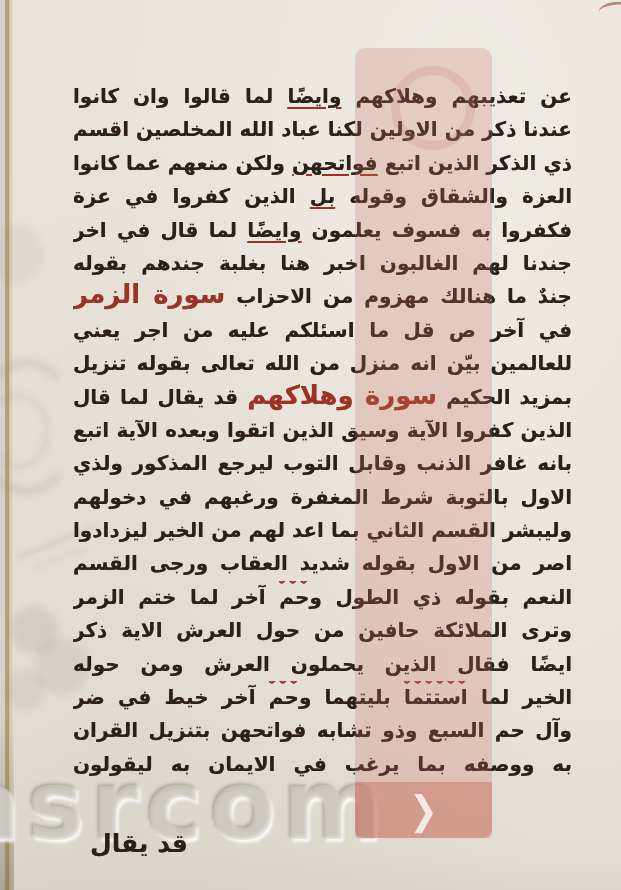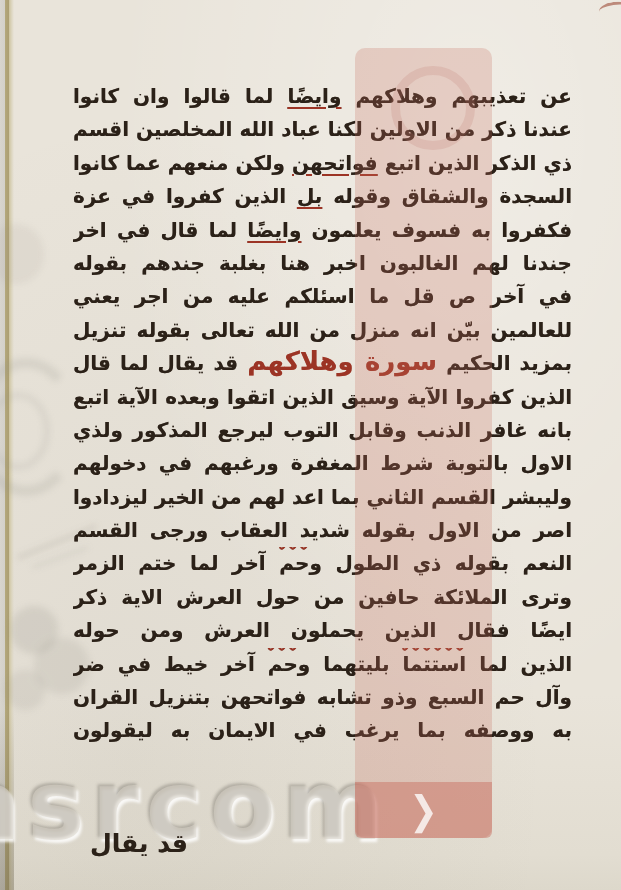--- a/index.html
+++ b/index.html
@@ -155,35 +155,36 @@
   <div class="orn orn-stroke1"></div>
   <div class="orn orn-stroke2"></div>
   <div class="orn orn-floral"></div>
 
   <div class="wm-text">nsrcom</div>
 
   <div class="text-block">
       <div class="line"><span class="seg-black">عن تعذيبهم وهلاكهم </span><span class="seg-red-underline">وايضًا</span><span class="seg-black"> لما قالوا وان كانوا ليقولون لو انّ</span></div>
       <div class="line"><span class="seg-black">عندنا ذكر من الاولين لكنا عباد الله المخلصين اقسم بالقران</span></div>
       <div class="line"><span class="seg-black">ذي الذكر الذين اتبع </span><span class="seg-red-underline">فواتحهن</span><span class="seg-black"> ولكن منعهم عما كانوا يعبدون</span></div>
-      <div class="line"><span class="seg-black">السجدة والشقاق وقوله </span><span class="seg-red-underline">بل</span><span class="seg-black"> الذين كفروا في عزة كالمعاند على قوله</span></div>
+      <div class="line"><span class="seg-black">العزة والشقاق وقوله </span><span class="seg-red-underline">بل</span><span class="seg-black"> الذين كفروا في عزة كالمعاند على قوله</span></div>
       <div class="line"><span class="seg-black">فكفروا به فسوف يعلمون </span><span class="seg-red-underline">وايضًا</span><span class="seg-black"> لما قال في اخر الصافات وان</span></div>
       <div class="line short"><span class="seg-black">جندنا لهم الغالبون اخبر هنا بغلبة جندهم بقوله تعالى</span></div>
+      <div class="line"><span class="seg-black">جندٌ ما هنالك مهزوم من الاحزاب </span><span class="seg-red-title">سورة الزمر</span></div>
       <div class="line"><span class="seg-black">في آخر ص قل ما اسئلكم عليه من اجر يعني القران ذان هو الا ذكر</span></div>
       <div class="line"><span class="seg-black">للعالمين بيّن انه منزل من الله تعالى بقوله تنزيل الكتاب من الله</span></div>
       <div class="line"><span class="seg-black">بمزيد الحكيم </span><span class="seg-red-title">سورة وهلاكهم</span><span class="seg-black"> قد يقال لما قال في تلك وسيق</span></div>
       <div class="line"><span class="seg-black">الذين كفروا الآية وسيق الذين اتقوا وبعده الآية اتبع ذلك</span></div>
       <div class="line"><span class="seg-black">بانه غافر الذنب وقابل التوب ليرجع المذكور ولذي في القسم</span></div>
       <div class="line"><span class="seg-black">الاول بالتوبة شرط المغفرة ورغبهم في دخولهم في القسم الثاني</span></div>
       <div class="line"><span class="seg-black">وليبشر القسم الثاني بما اعد لهم من الخير ليزدادوا امنا ثم عدد من</span></div>
       <div class="line"><span class="seg-black">اصر من الاول بقوله شديد العقاب ورجى القسم الثاني بمزيد</span></div>
       <div class="line"><span class="seg-black">النعم بقوله ذي الطول و</span><span class="seg-red-overline">حم</span><span class="seg-black"> آخر لما ختم الزمر بقوله</span></div>
       <div class="line"><span class="seg-black">وترى الملائكة حافين من حول العرش الاية ذكر ههنا صفتهم</span></div>
       <div class="line"><span class="seg-black">ايضًا فقال الذين يحملون العرش ومن حوله يسبحون بحمد ربهم</span></div>
-      <div class="line"><span class="seg-black">الذين لما </span><span class="seg-red-overline">استتما</span><span class="seg-black"> بليتهما و</span><span class="seg-red-overline">حم</span><span class="seg-black"> آخر خيط في ضر والزمر</span></div>
+      <div class="line"><span class="seg-black">الخير لما </span><span class="seg-red-overline">استتما</span><span class="seg-black"> بليتهما و</span><span class="seg-red-overline">حم</span><span class="seg-black"> آخر خيط في ضر والزمر</span></div>
       <div class="line"><span class="seg-black">وآل حم السبع وذو تشابه فواتحهن بتنزيل القران والمقسم</span></div>
       <div class="line"><span class="seg-black">به ووصفه بما يرغب في الايمان به ليقولون </span><span class="seg-red-title">سورة حم السجدة</span></div>
     </div>
 
   <div class="catchword">قد يقال</div>
 
   <div class="band">
     <div class="band-swirl"></div>
     <div class="band-logo">
       <span class="band-chevron">❯</span>

